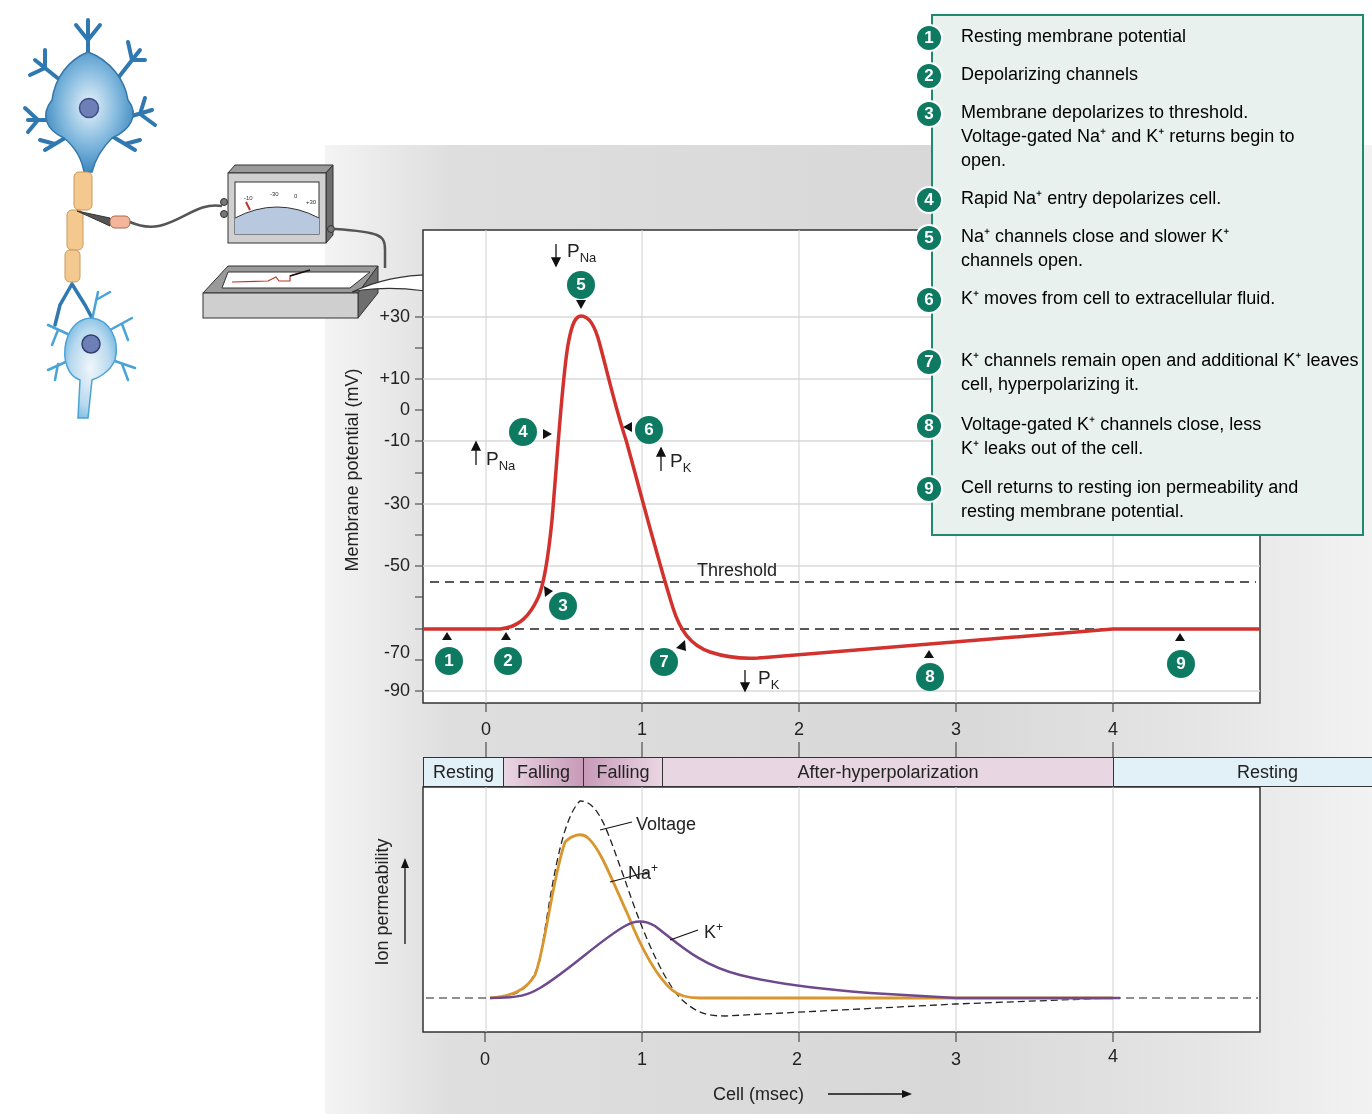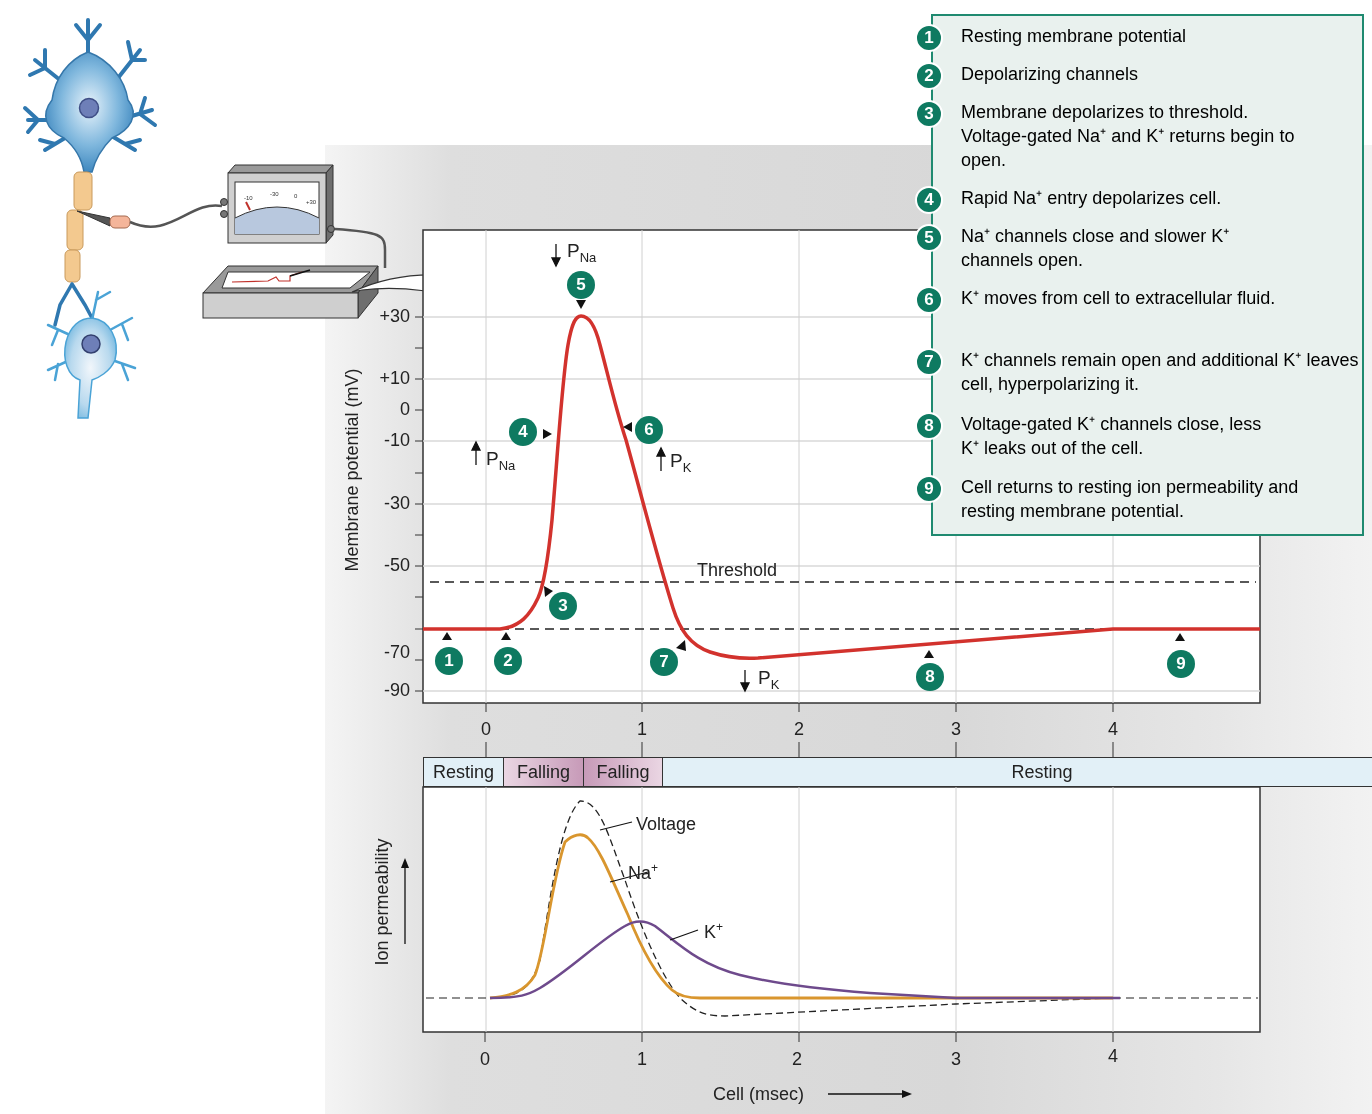--- a/index.html
+++ b/index.html
@@ -269,20 +269,21 @@
 <div class="marker" style="left:567px;top:271px;">5</div>
 <div class="marker" style="left:635px;top:416px;">6</div>
 <div class="marker" style="left:650px;top:648px;">7</div>
 <div class="marker" style="left:916px;top:663px;">8</div>
 <div class="marker" style="left:1167px;top:650px;">9</div>
 
 <div class="phase-bar" style="width:999px;">
   <div class="phase" style="width:80px;background:#e2f0f7;">Resting</div>
   <div class="phase" style="width:80px;background:linear-gradient(90deg,#ead6e3,#c79ab8);">Falling</div>
   <div class="phase" style="width:79px;background:linear-gradient(90deg,#c79ab8,#ead6e3);">Falling</div>
+  <div class="phase" style="width:451px;background:#e8d6e2;">After-hyperpolarization</div>
   <div class="phase" style="flex:1;background:#e2f0f7;">Resting</div>
 </div>
 
 <div class="txt" style="left:636px;top:814px;">Voltage</div>
 <div class="txt" style="left:628px;top:861px;">
   <span>Na</span><span class="sup">+</span>
 </div>
 <div class="txt" style="left:704px;top:920px;">
   <span>K</span><span class="sup">+</span>
 </div>

